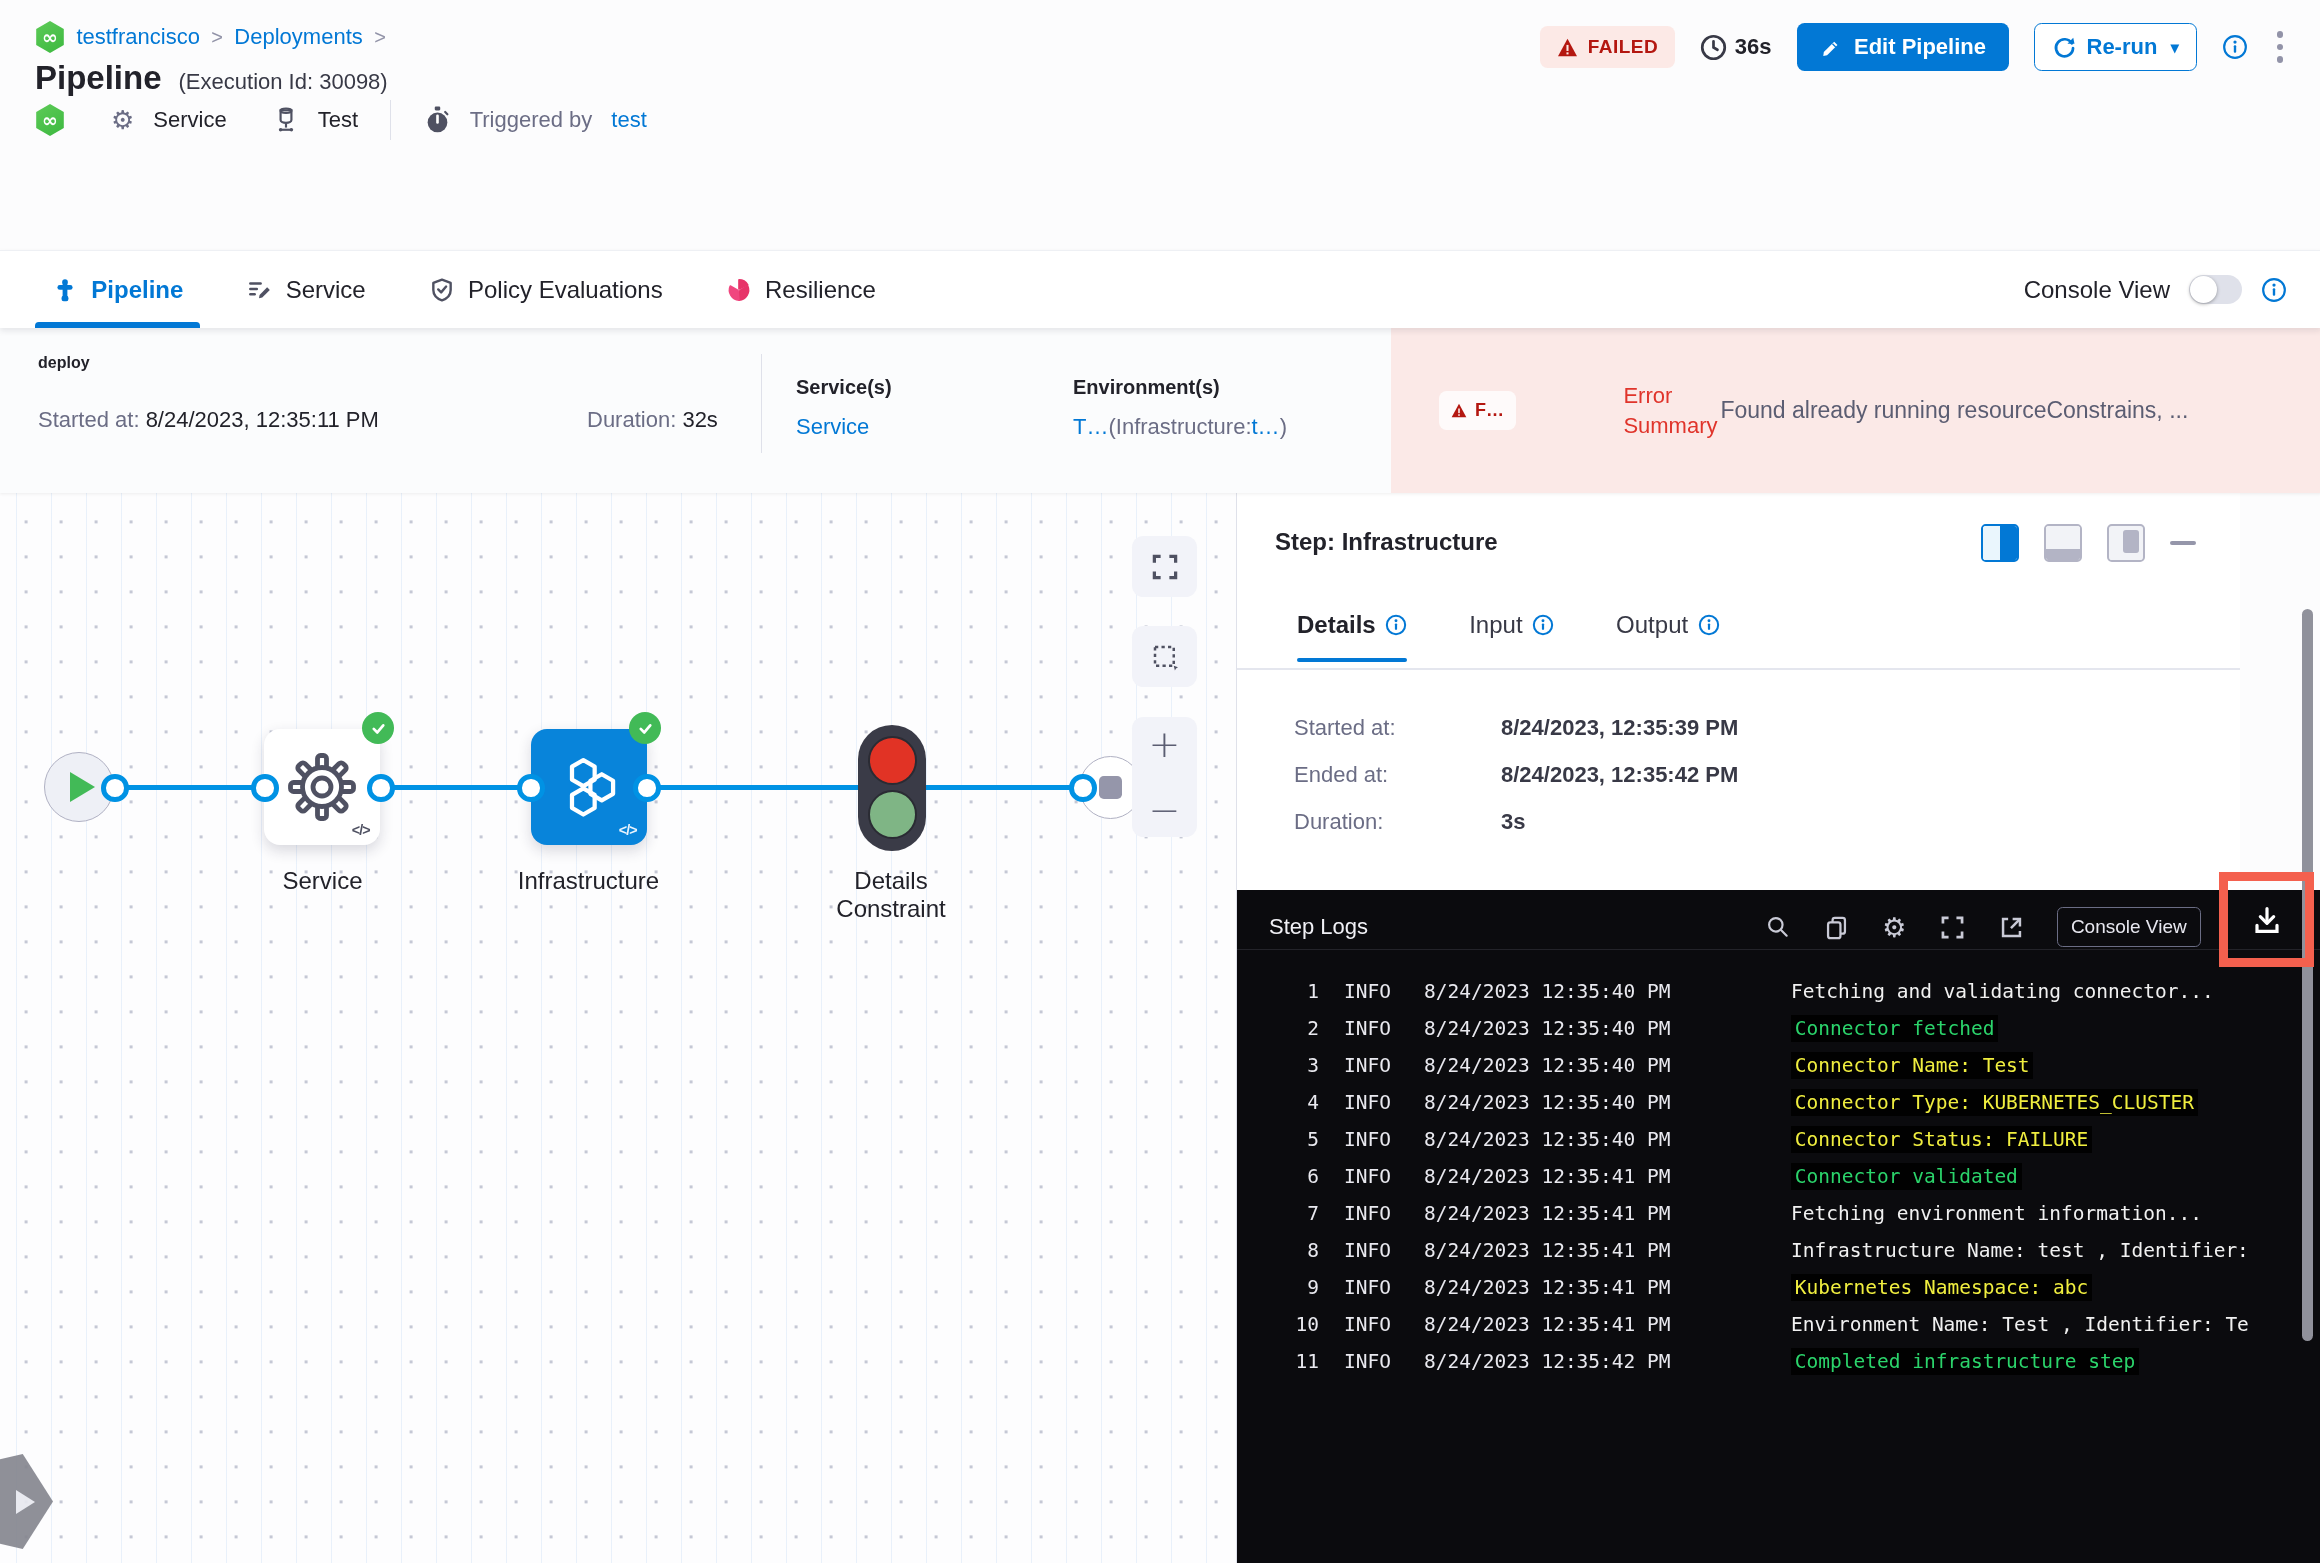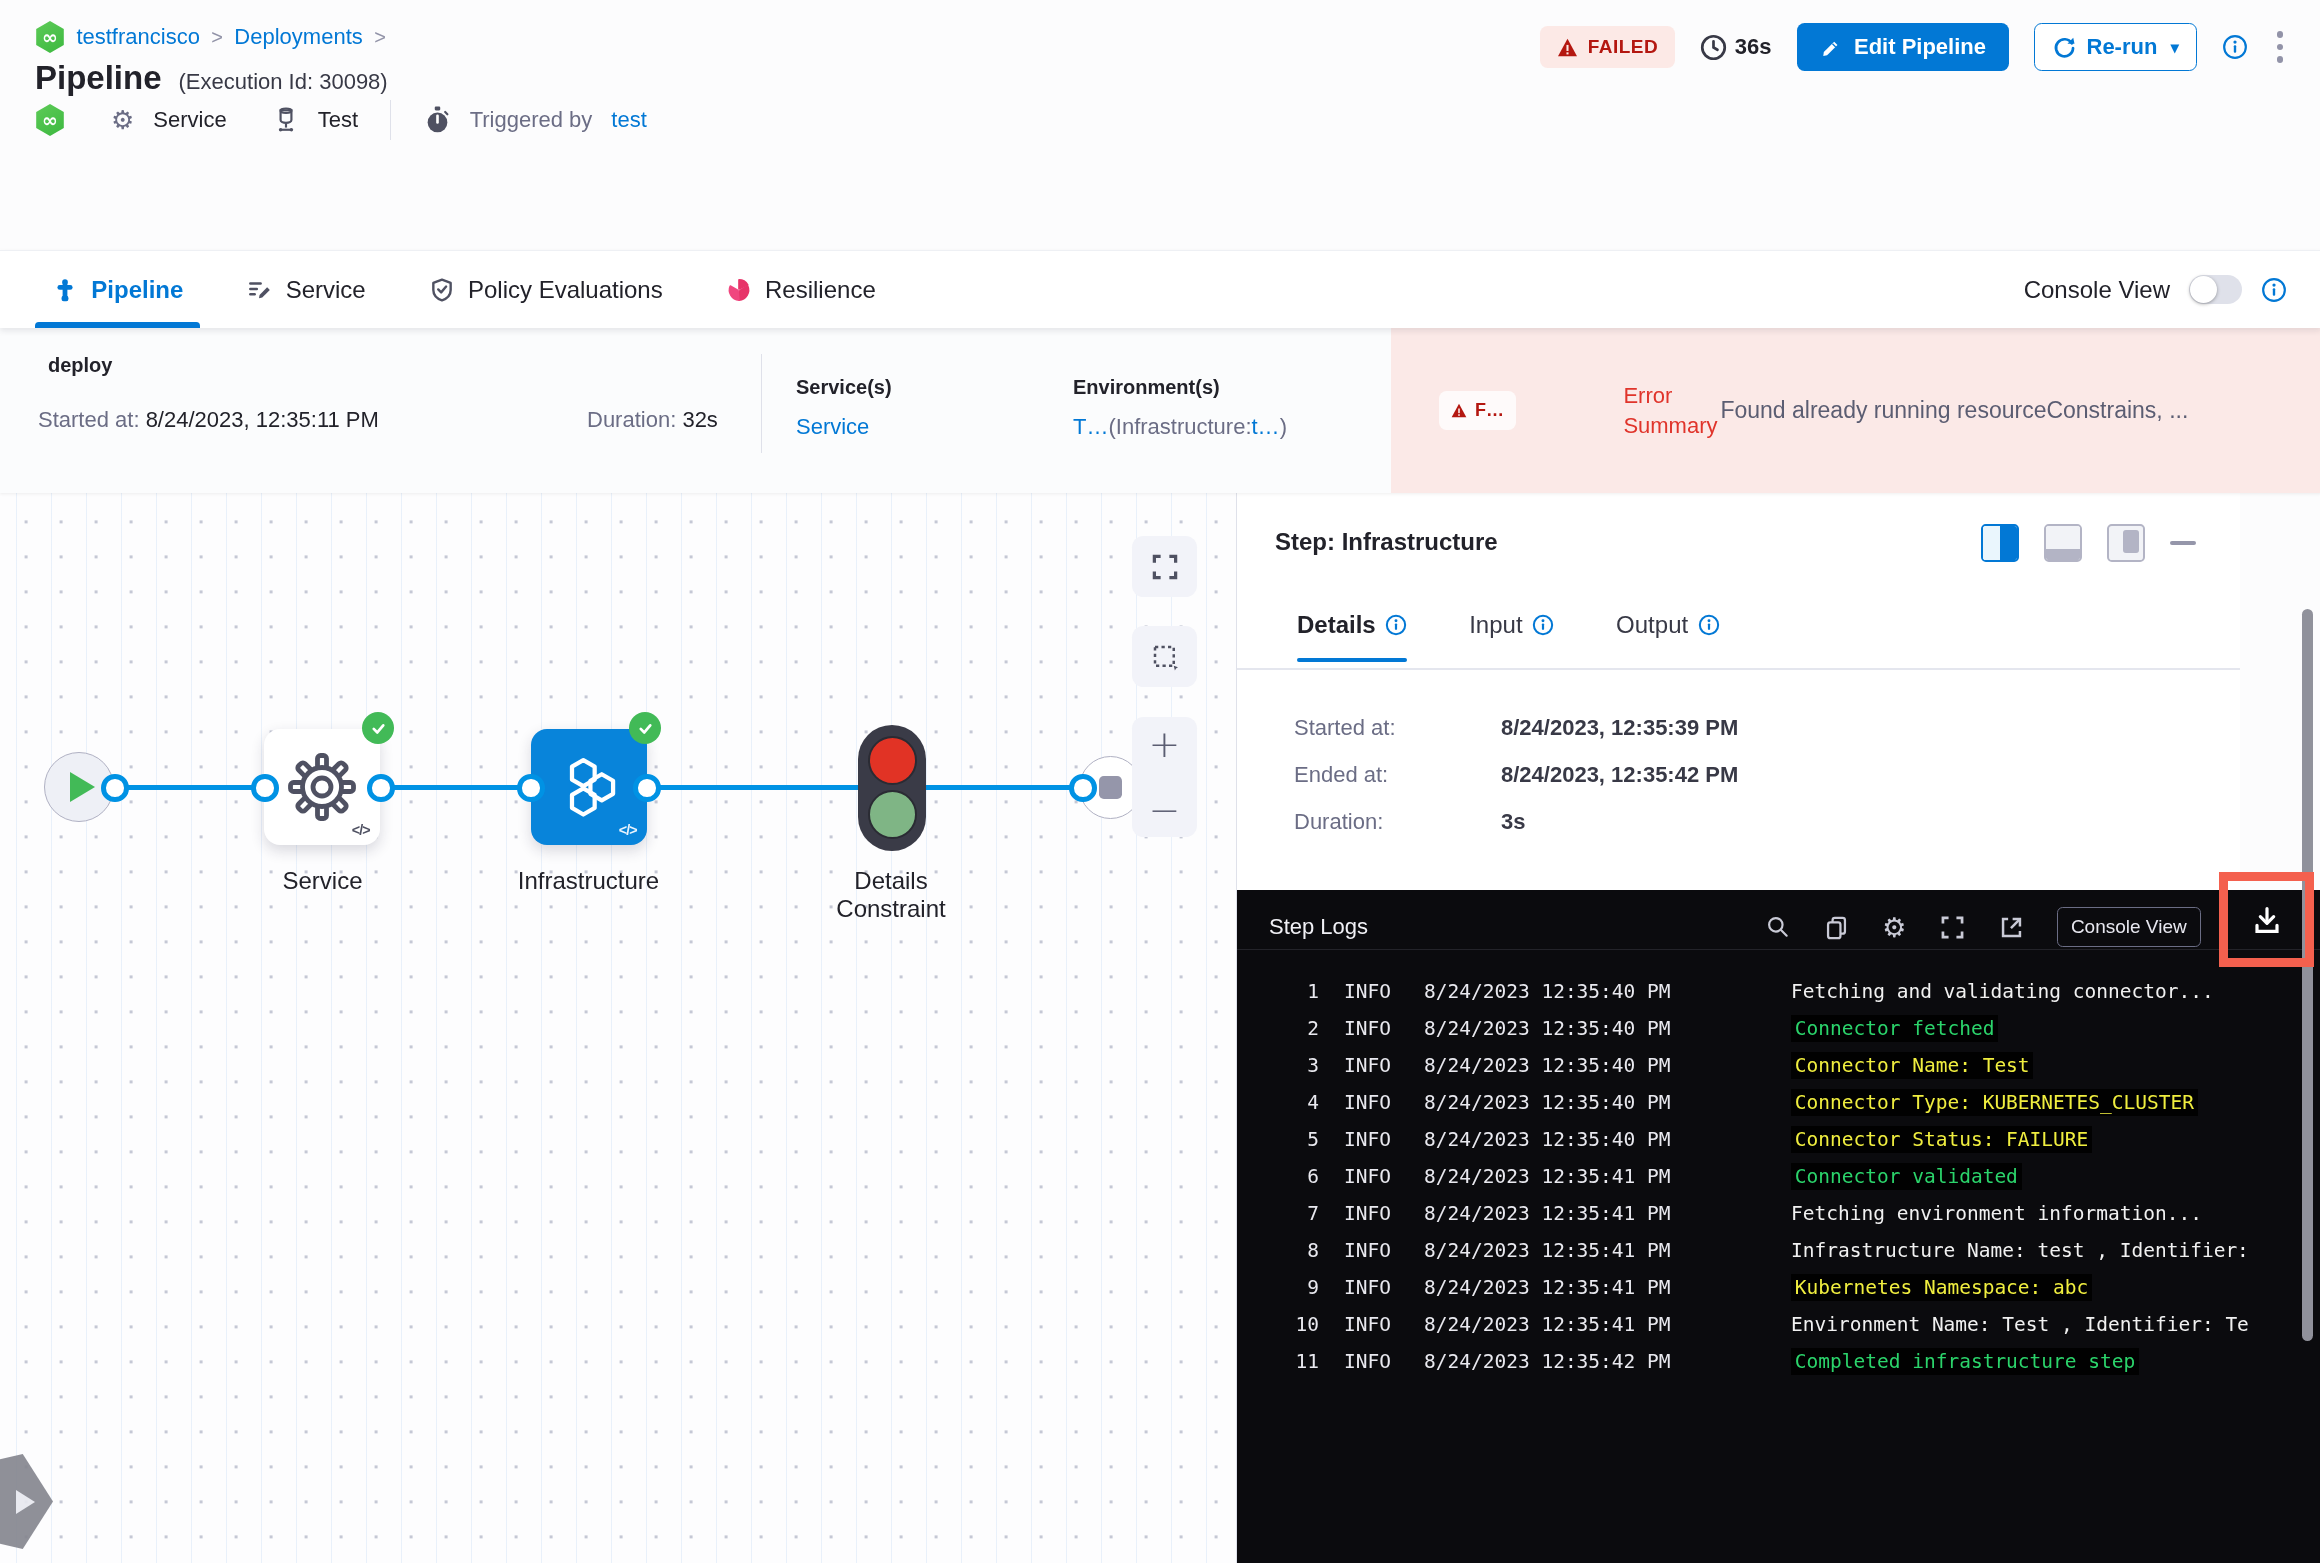--- a/index.html
+++ b/index.html
@@ -44,21 +44,21 @@
   .tab.active { color:#0278d5; font-weight:bold; }
   .tab.active::after { content:""; position:absolute; left:-17px; right:-17px; bottom:0; height:5.7px; background:#0278d5; border-radius:3.8px 3.8px 0 0; }
   .tabsbar-right { margin-left:auto; margin-right:34px; display:flex; align-items:center; gap:19px; }
   .console-label { font-size:24px; color:#22222a; }
   .toggle { width:53px; height:28.5px; background:#dfe1ea; border-radius:15px; position:relative; cursor:pointer; }
   .toggle .knob { position:absolute; left:1px; top:1px; width:27px; height:27px; border-radius:50%; background:#fff; box-shadow:0 1px 3.8px rgba(0,0,0,.35); }
 
   
   .stagebar { position:absolute; left:0; top:328px; width:2321px; height:165px; display:flex; box-shadow:0 1.9px 2.9px rgba(0,0,0,.06); z-index:4; }
   .stage-left { width:1391px; height:100%; background:#fbfcfd; position:relative; }
-  .stage-name { position:absolute; left:48px; top:26px; font-size:20px; font-weight:bold; }
+  .stage-name { position:absolute; left:38px; top:26px; font-size:16px; font-weight:bold; }
   .stage-times { position:absolute; left:38px; top:79px; font-size:22px; }
   .stage-duration { position:absolute; left:587px; top:79px; font-size:22px; }
   .stage-vdiv { position:absolute; left:761px; top:26px; width:1px; height:99px; background:#dfe1ea; }
   .stage-col-label { font-size:20px; font-weight:600; color:#22222a; }
   .stage-col-value { font-size:22px; margin-top:15px; }
   .stage-col-svc { position:absolute; left:796px; top:48px; }
   .stage-col-env { position:absolute; left:1073px; top:48px; }
   .stage-error { flex:1; background:#fbe9e7; position:relative; display:flex; align-items:center; overflow:hidden; }
   .err-badge { margin-left:48px; display:flex; align-items:center; gap:7.6px; background:rgba(255,255,255,.78); border-radius:7.6px;
     padding:8.6px 12.4px; color:#b41710; font-weight:bold; font-size:18px; flex:0 0 auto; }

